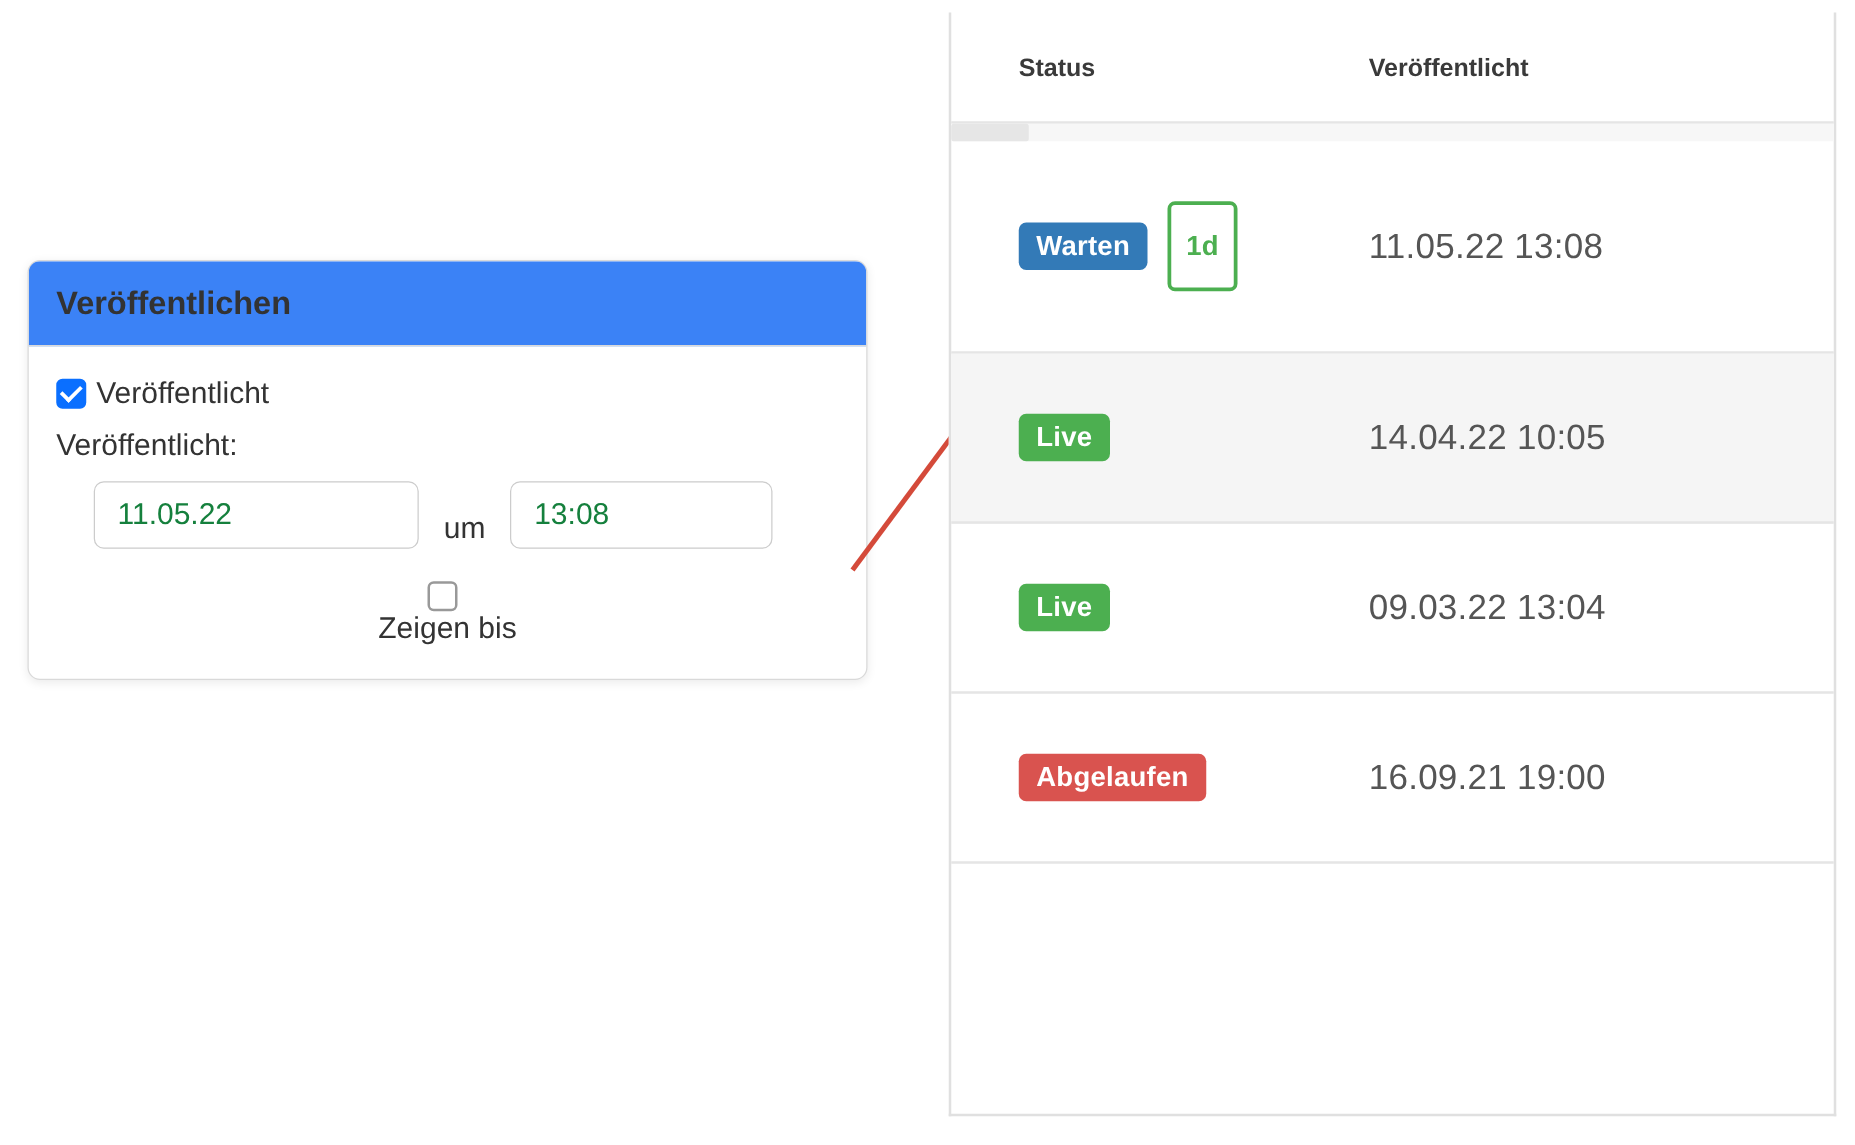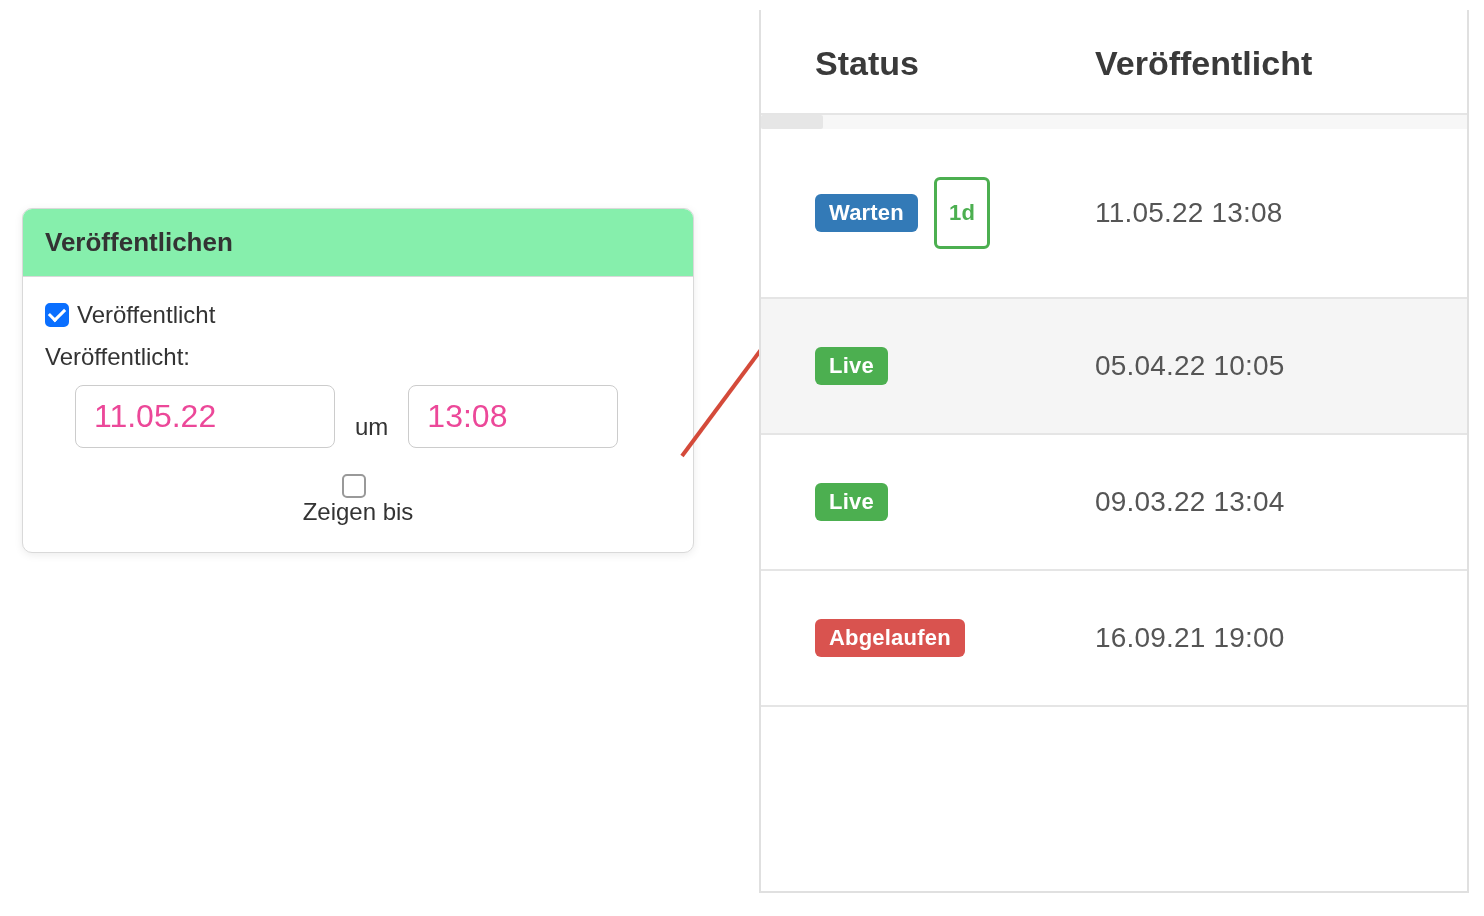--- a/index.html
+++ b/index.html
@@ -18,21 +18,21 @@
       left: 22px;
       top: 208px;
       width: 672px;
       border: 1px solid #d9d9d9;
       border-radius: 10px;
       background: #fff;
       box-shadow: 0 2px 8px rgba(0,0,0,0.08);
       overflow: hidden;
     }
     .publish-panel-header {
-      background: #86efac;
+      background: #3b82f6;
       border-bottom: 1px solid #d9d9d9;
       padding: 18px 22px;
       font-size: 26px;
       font-weight: 600;
       color: #333;
     }
     .publish-panel-body {
       padding: 24px 22px 26px 22px;
       font-size: 24px;
       color: #333;
@@ -69,25 +69,25 @@
     .publish-panel label { cursor: pointer; }
 
     .datetime-row {
       display: flex;
       align-items: center;
       gap: 20px;
       padding-left: 30px;
       margin-bottom: 26px;
     }
     .text-input {
-      font-size: 32px;
+      font-size: 24px;
       padding: 12px 18px;
       border: 1px solid #ccc;
       border-radius: 8px;
-      color: #ec4899;
+      color: #15803d;
       background: #fff;
     }
     .date-input { width: 260px; }
     .time-input { width: 210px; }
     .um-label { color: #333; margin-top: 21px; }
 
     
     .arrow-svg {
       position: absolute;
       left: 680px;
@@ -106,21 +106,21 @@
       width: 710px;
       height: 883px;
       border: 2px solid #e0e0e0;
       border-top: none;
       background: #fff;
     }
     .table-head {
       display: flex;
       align-items: center;
       padding: 34px 40px 30px 54px;
-      font-size: 34px;
+      font-size: 20px;
       font-weight: 700;
       color: #3a3a3a;
       border-bottom: 2px solid #e5e5e5;
     }
     .col-status { width: 280px; }
     .col-published { flex: 1; }
     .scroll-indicator {
       height: 14px;
       background: #f7f7f7;
     }
@@ -218,21 +218,21 @@
         <div class="status-cell">
           <span class="badge blue">Warten</span>
           <span class="badge outline-green">1d</span>
         </div>
         <div class="date-cell">11.05.22 13:08</div>
       </div>
       <div class="row highlight">
         <div class="status-cell">
           <span class="badge green">Live</span>
         </div>
-        <div class="date-cell">05.04.22 10:05</div>
+        <div class="date-cell">14.04.22 10:05</div>
       </div>
       <div class="row">
         <div class="status-cell">
           <span class="badge green">Live</span>
         </div>
         <div class="date-cell">09.03.22 13:04</div>
       </div>
       <div class="row">
         <div class="status-cell">
           <span class="badge red">Abgelaufen</span>

